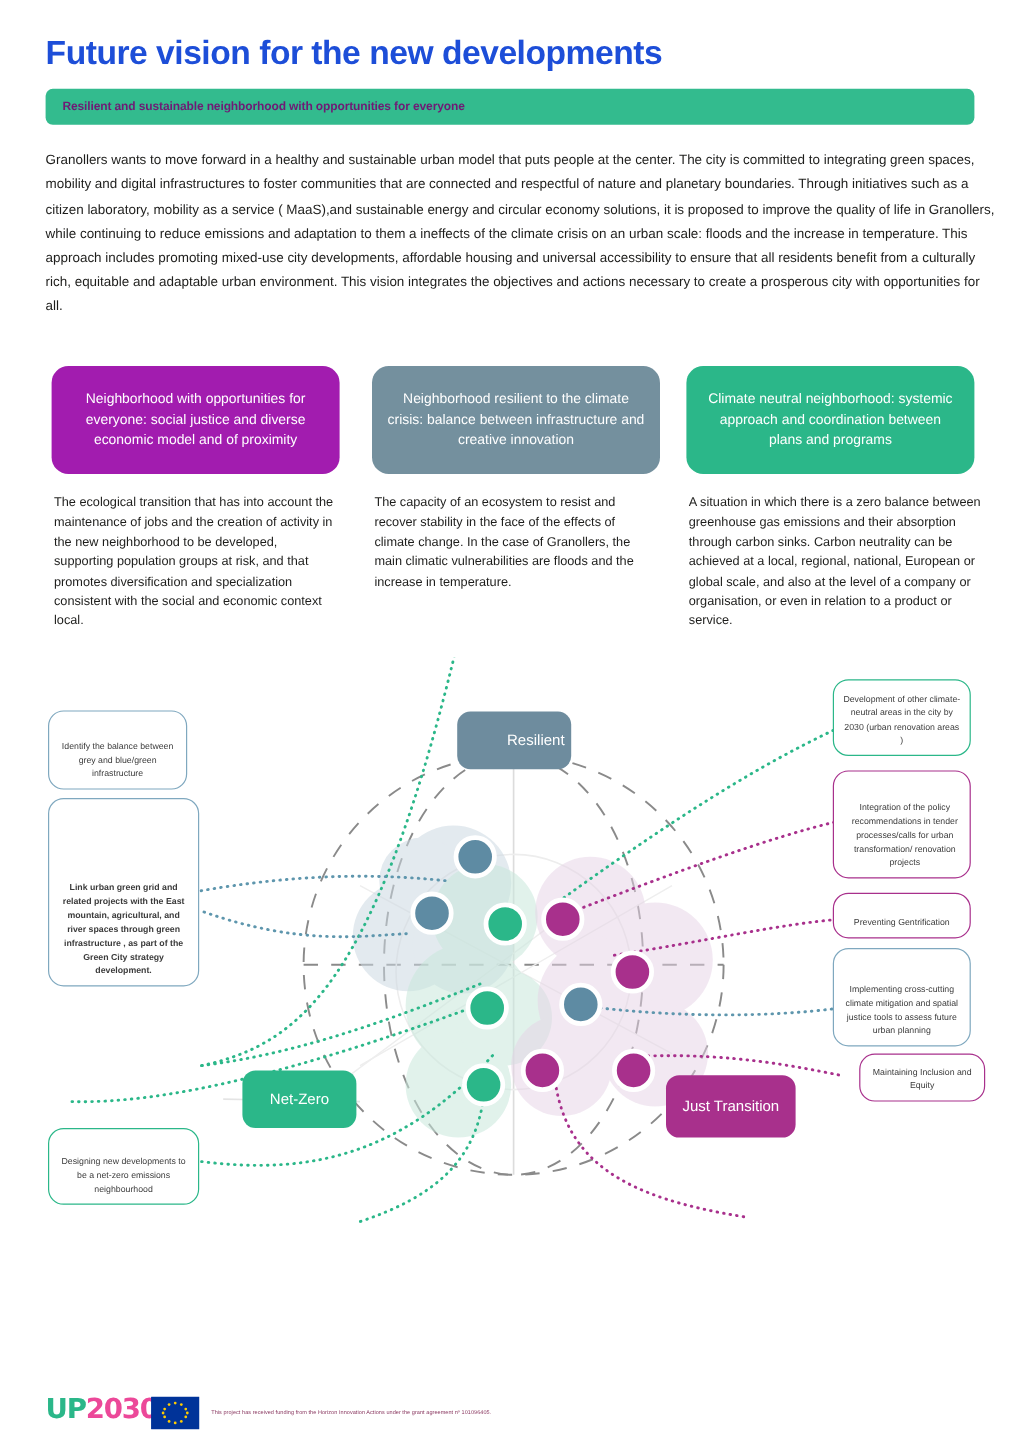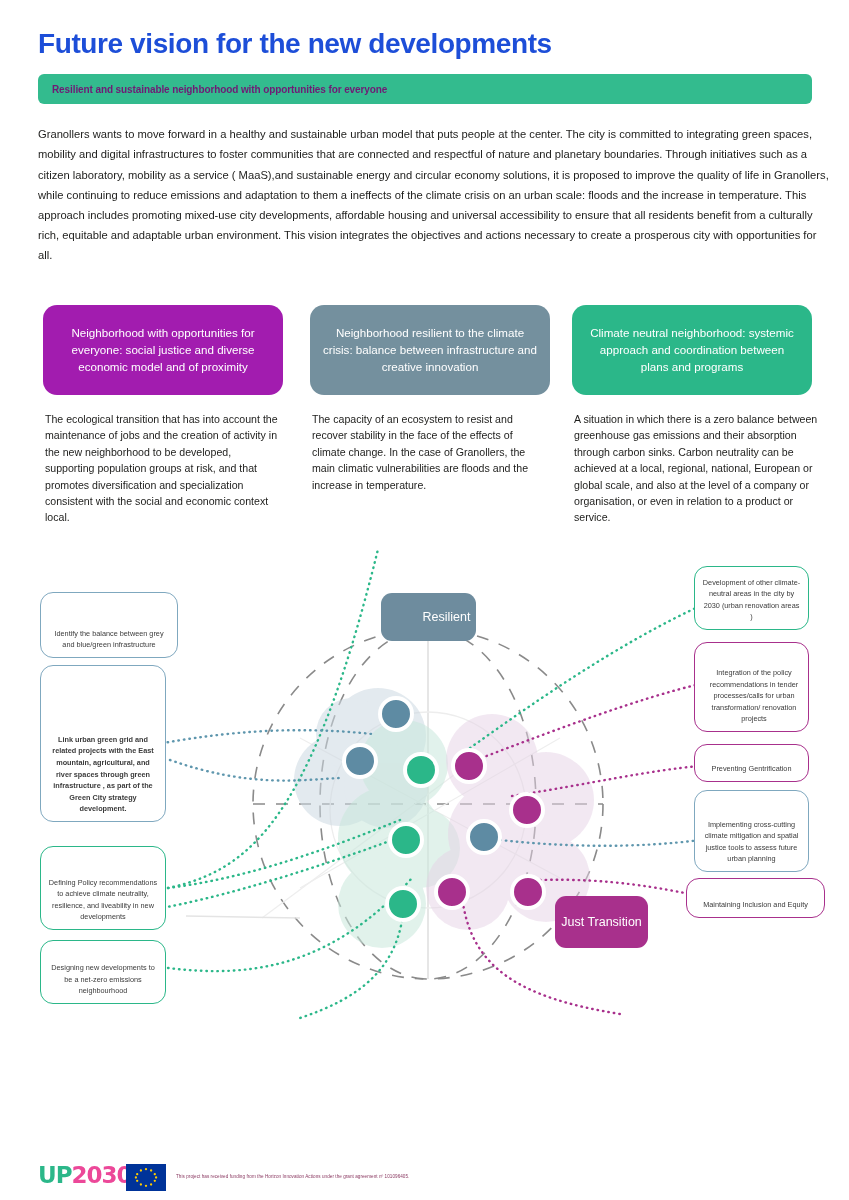--- a/index.html
+++ b/index.html
@@ -281,36 +281,36 @@
         <circle cx="528" cy="344" r="16" fill="#a8308c" stroke="#ffffff" stroke-width="4"></circle>
       </g>
 
     </g>
   </svg>
 
   <div class="hub slate" style="left:381px; top:45px; width:95px; height:48px;">
     <span>Resilient</span>
   </div>
 
-
-  <div class="hub magenta" style="left:555px; top:348px; width:93px; height:52px;">
+  <div class="hub green" style="left:202px; top:344px; width:95px; height:48px;">
+    <span>Net-Zero</span>
+  </div>
+
+  <div class="hub magenta" style="left:555px; top:348px; width:108px; height:52px;">
     <span>Just Transition</span>
   </div>
 
-  <div class="callout bd-blue" style="left:40px; top:44px; width:138px; height:66px;">
+  <div class="callout bd-blue" style="left:40px; top:44px; width:116px; height:66px;">
     <span>Identify the balance between grey and blue/green infrastructure</span>
   </div>
 
   <div class="callout bd-blue" style="left:40px; top:117px; width:126px; height:157px;font-weight:bold;">
     <span>Link urban green grid and related projects with the East mountain, agricultural, and river spaces through green infrastructure , as part of the Green City strategy development.</span>
   </div>
 
-  <div class="callout bd-green" style="left:40px; top:298px; width:126px; height:84px;">
-    <span>Defining Policy recommendations to achieve climate neutrality, resilience, and liveability in new developments</span>
-  </div>
 
   <div class="callout bd-green" style="left:40px; top:392px; width:126px; height:64px;">
     <span>Designing new developments to be a net-zero emissions neighbourhood</span>
   </div>
 
   <div class="callout bd-green" style="left:694px; top:18px; width:115px; height:64px;">
     <span>Development of other climate-neutral areas in the city by 2030 (urban renovation areas )</span>
   </div>
 
   <div class="callout bd-magenta" style="left:694px; top:94px; width:115px; height:90px;padding-left:12px;">
@@ -318,21 +318,21 @@
   </div>
 
   <div class="callout bd-magenta" style="left:694px; top:196px; width:115px; height:38px;">
     <span>Preventing Gentrification</span>
   </div>
 
   <div class="callout bd-blue" style="left:694px; top:242px; width:115px; height:82px;">
     <span>Implementing cross-cutting climate mitigation and spatial justice tools to assess future urban planning</span>
   </div>
 
-  <div class="callout bd-magenta" style="left:686px; top:330px; width:139px; height:40px;">
+  <div class="callout bd-magenta" style="left:716px; top:330px; width:105px; height:40px;">
     <span>Maintaining Inclusion and Equity</span>
   </div>
 
 
 </div>
 
 <div class="footer">
 
   <div class="logo-up2030"><span class="logo-up">UP</span><span class="logo-2030">2030</span></div>
 

